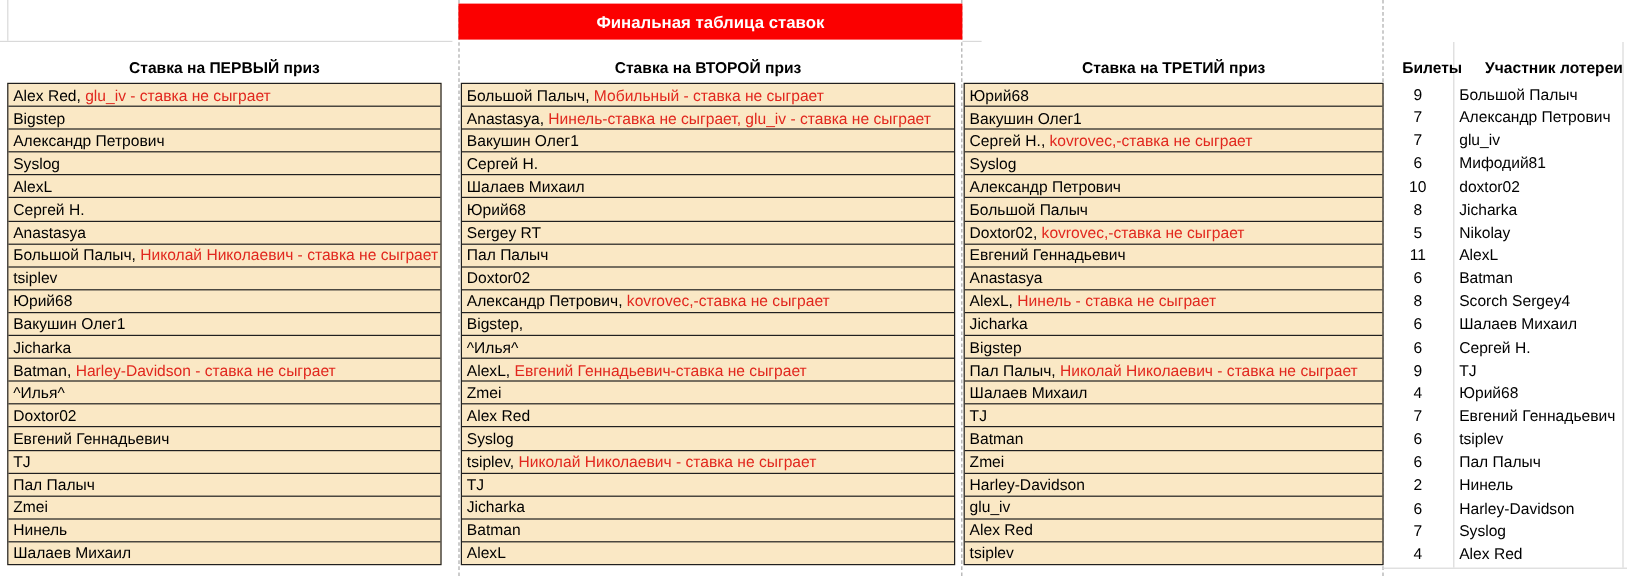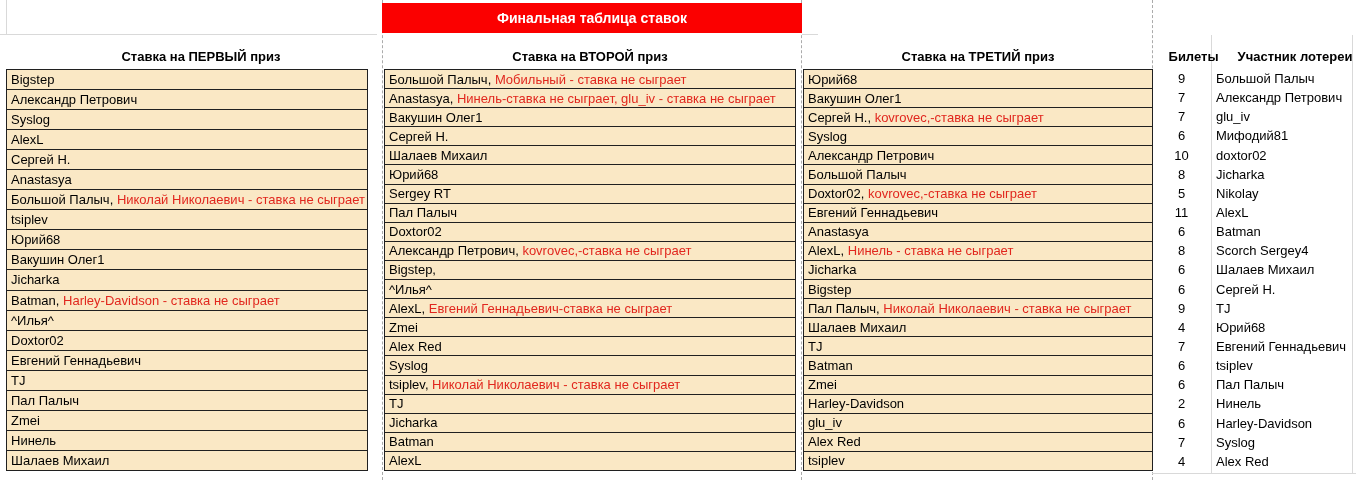--- a/index.html
+++ b/index.html
@@ -13,21 +13,21 @@
     font-family:"Liberation Sans", sans-serif; font-size:13px; color:#000;
   }
   .page-break { position:absolute; top:0; height:480px; width:0;
     border-left:1px dashed var(--pagebreak); z-index:0; }
   .gridline { position:absolute; background:var(--gridline); z-index:0; }
   .banner { position:absolute; left:382px; top:3px; width:420px; height:30px;
     background:var(--banner-bg); color:var(--banner-fg); font-weight:bold; font-size:14px;
     display:flex; align-items:center; justify-content:center; z-index:2; }
   .col-header { position:absolute; top:47px; height:18px; font-weight:bold; font-size:13px;
     display:flex; align-items:center; justify-content:center; white-space:nowrap; z-index:2; }
-  #hdr1 { left:20px;    width:362px; }
+  #hdr1 { left:6px;    width:362px; }
   #hdr2 { left:384px;  width:412px; }
   #hdr3 { left:803px;  width:350px;padding-left:24px; }
   #hdr5 { left:1211px; width:168px; }
   .bet-table { position:absolute; top:69px; height:402px; z-index:1;
     display:flex; flex-direction:column; background:var(--cell-bg);
     border:1px solid var(--border); }
   #table1 { left:6px;   width:362px; }
   #table2 { left:384px; width:412px; }
   #table3 { left:803px; width:350px; }
   .trow { flex:1; border-bottom:1px solid var(--border); display:flex; align-items:center;
@@ -61,20 +61,24 @@
 </div>
 
 <div class="col-header" id="hdr1">Ставка на ПЕРВЫЙ приз</div>
 <div class="col-header" id="hdr2">Ставка на ВТОРОЙ приз</div>
 <div class="col-header" id="hdr3" style="left:1152px;width:59px">Билеты</div>
 <div class="col-header" id="hdr5">Участник лотереи</div>
 <div class="col-header" id="hdr3b" style="left:803px;width:350px;top:47px;position:absolute">Ставка на ТРЕТИЙ приз</div>
 
 <div class="bet-table" id="table1">
     <div class="trow">
+      <span>Alex Red,</span>
+      <span class="note">&nbsp;glu_iv - ставка не сыграет</span>
+    </div>
+    <div class="trow">
       <span>Bigstep</span>
     </div>
     <div class="trow">
       <span>Александр Петрович</span>
     </div>
     <div class="trow">
       <span>Syslog</span>
     </div>
     <div class="trow">
       <span>AlexL</span>

